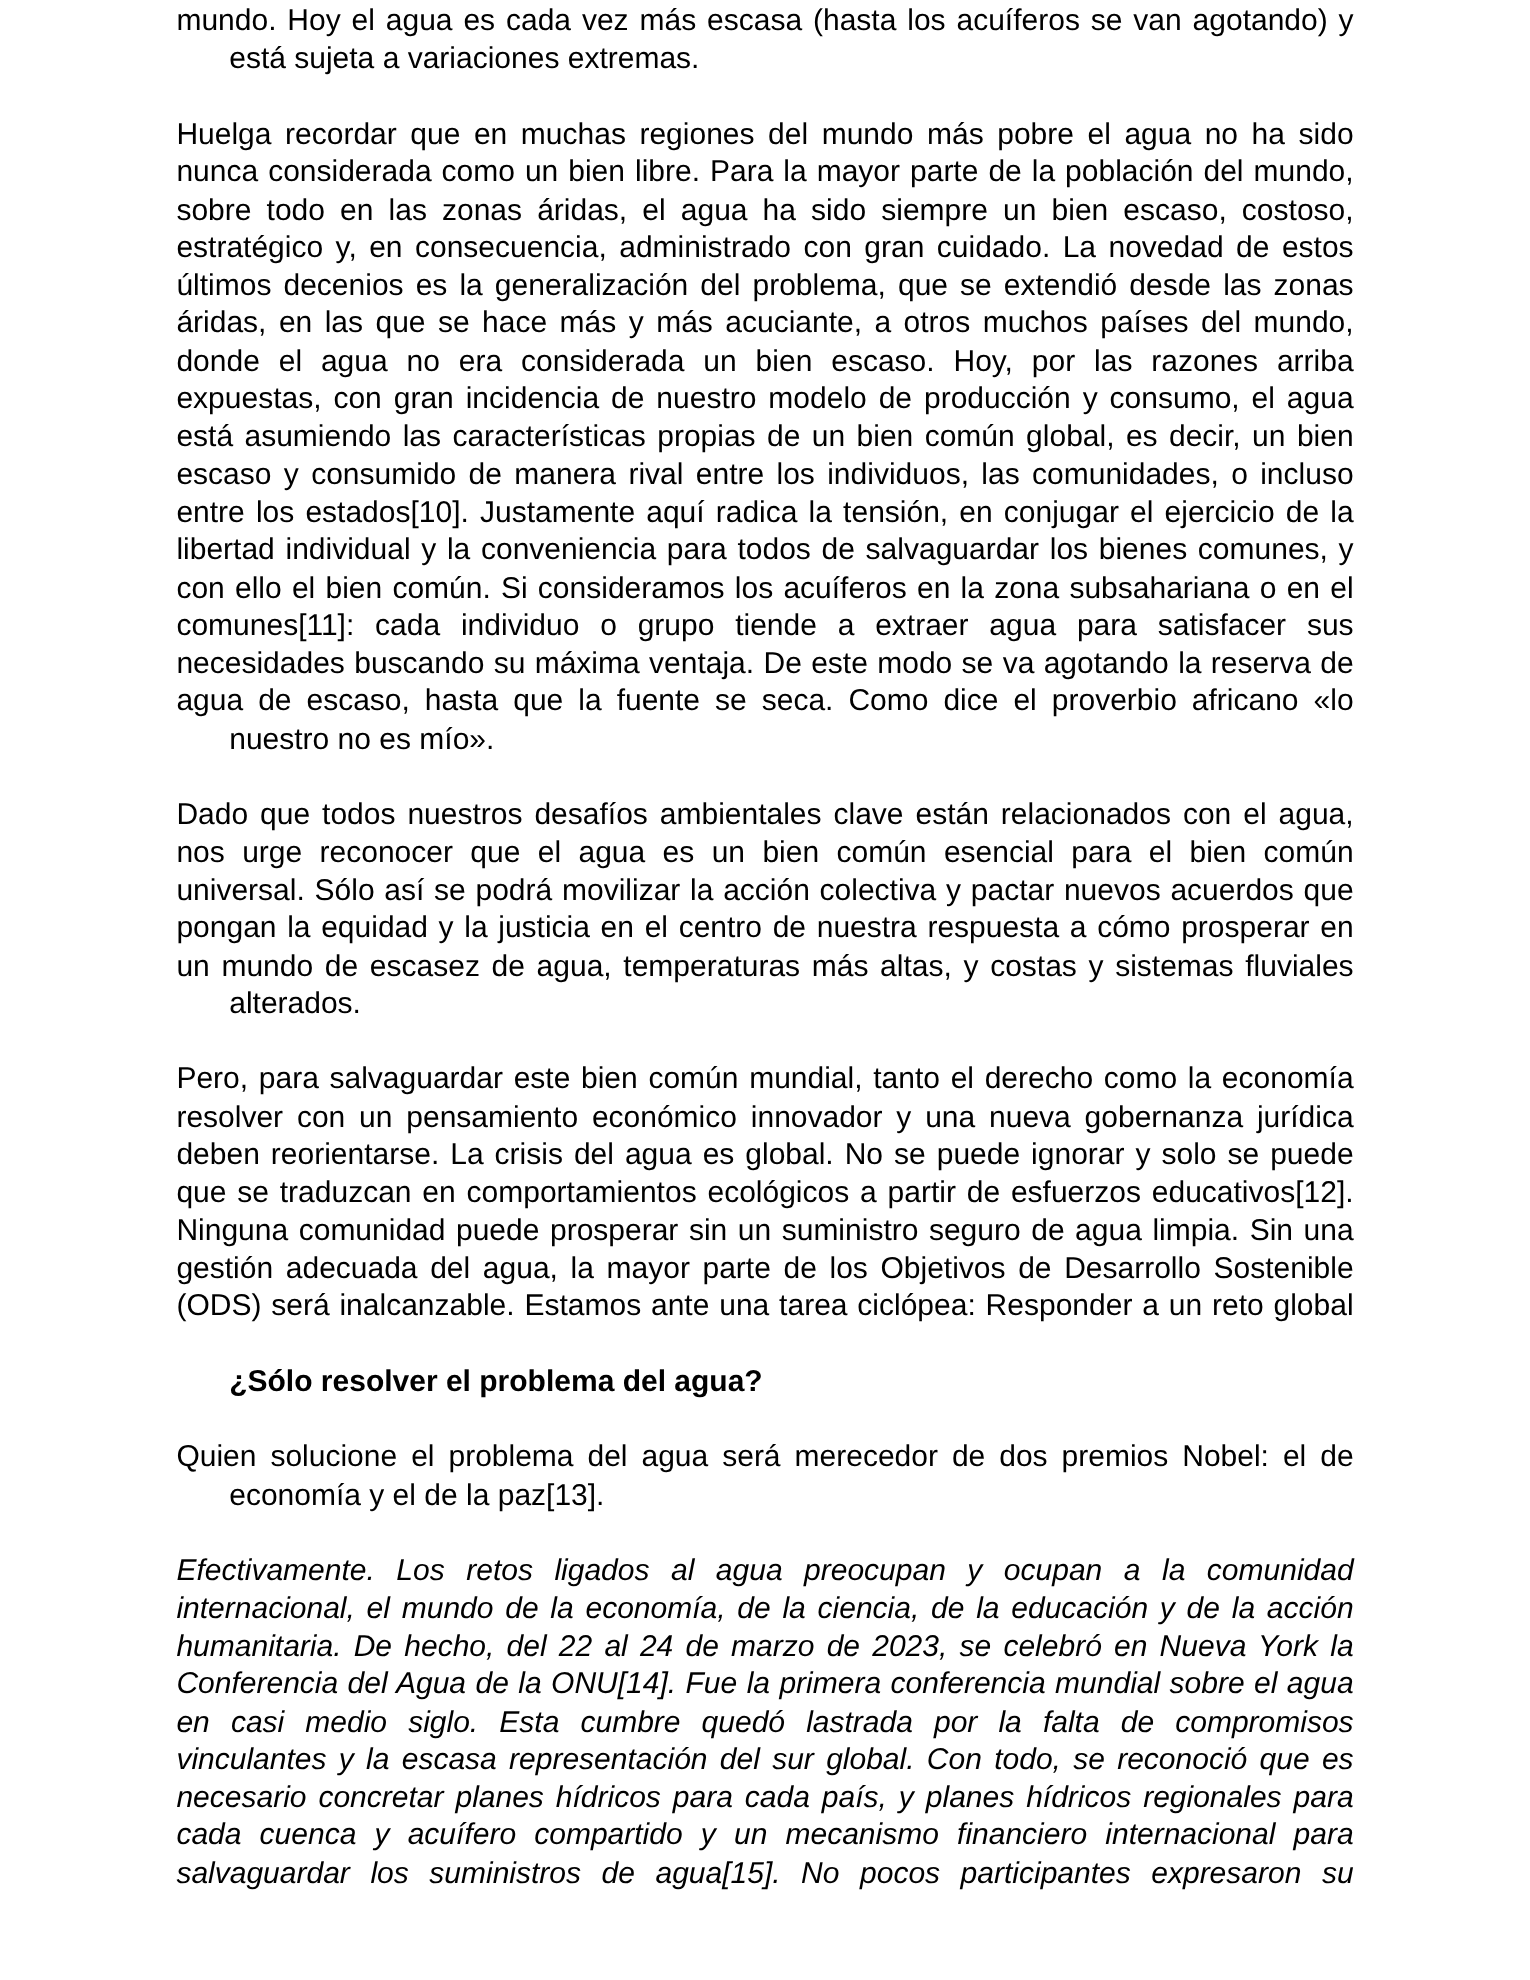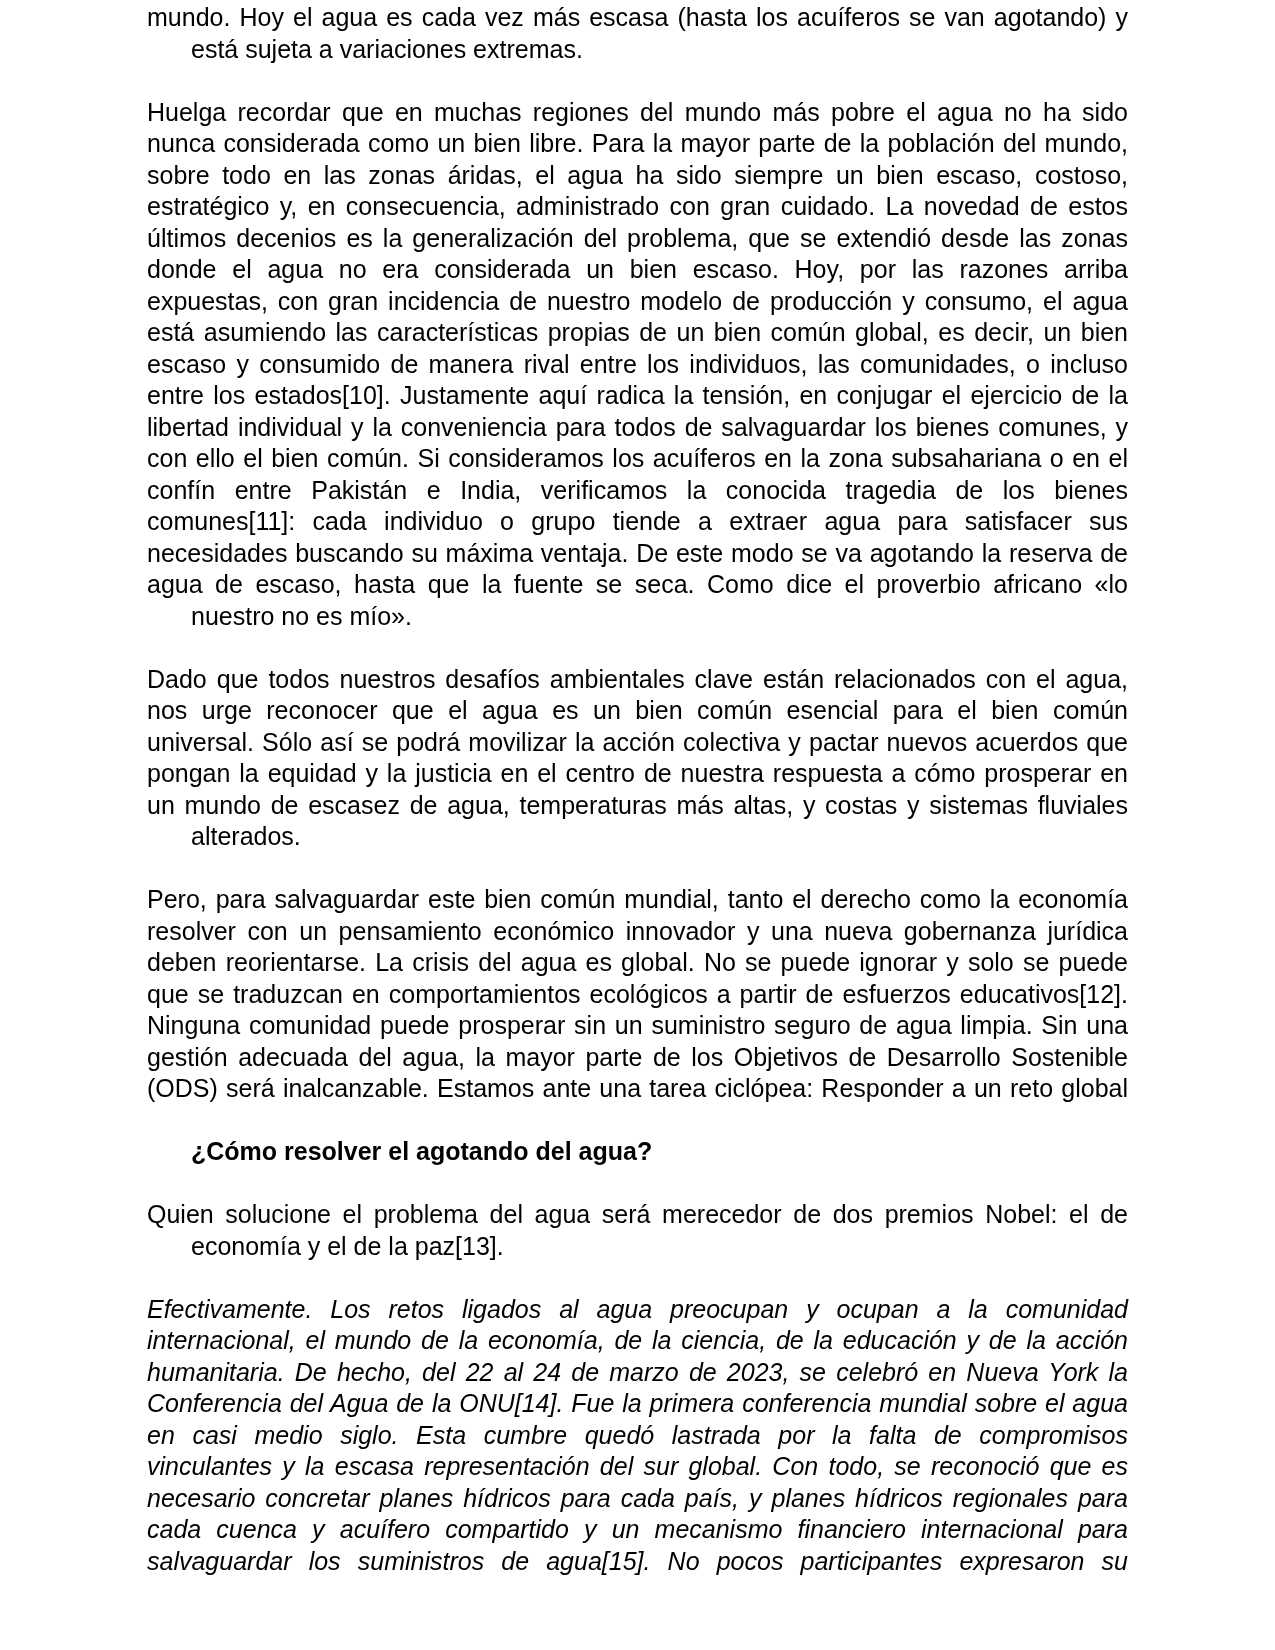--- a/index.html
+++ b/index.html
@@ -57,28 +57,28 @@
       <div class="block paragraph">
         <div class="line">mundo. Hoy el agua es cada vez más escasa (hasta los acuíferos se van agotando) y</div>
         <div class="line last">está sujeta a variaciones extremas.</div>
       </div>
       <div class="block paragraph">
         <div class="line">Huelga recordar que en muchas regiones del mundo más pobre el agua no ha sido</div>
         <div class="line">nunca considerada como un bien libre. Para la mayor parte de la población del mundo,</div>
         <div class="line">sobre todo en las zonas áridas, el agua ha sido siempre un bien escaso, costoso,</div>
         <div class="line">estratégico y, en consecuencia, administrado con gran cuidado. La novedad de estos</div>
         <div class="line">últimos decenios es la generalización del problema, que se extendió desde las zonas</div>
+        <div class="line">áridas, en las que se hace más y más acuciante, a otros muchos países del mundo,</div>
         <div class="line">donde el agua no era considerada un bien escaso. Hoy, por las razones arriba</div>
         <div class="line">expuestas, con gran incidencia de nuestro modelo de producción y consumo, el agua</div>
         <div class="line">está asumiendo las características propias de un bien común global, es decir, un bien</div>
         <div class="line">escaso y consumido de manera rival entre los individuos, las comunidades, o incluso</div>
         <div class="line">entre los estados[10]. Justamente aquí radica la tensión, en conjugar el ejercicio de la</div>
         <div class="line">libertad individual y la conveniencia para todos de salvaguardar los bienes comunes, y</div>
         <div class="line">con ello el bien común. Si consideramos los acuíferos en la zona subsahariana o en el</div>
-        <div class="line">confín entre Pakistán e India, verificamos la conocida tragedia de los bienes</div>
         <div class="line">comunes[11]: cada individuo o grupo tiende a extraer agua para satisfacer sus</div>
         <div class="line">necesidades buscando su máxima ventaja. De este modo se va agotando la reserva de</div>
         <div class="line">agua de escaso, hasta que la fuente se seca. Como dice el proverbio africano «lo</div>
         <div class="line last">nuestro no es mío».</div>
       </div>
       <div class="block paragraph">
         <div class="line">Dado que todos nuestros desafíos ambientales clave están relacionados con el agua,</div>
         <div class="line">nos urge reconocer que el agua es un bien común esencial para el bien común</div>
         <div class="line">universal. Sólo así se podrá movilizar la acción colectiva y pactar nuevos acuerdos que</div>
         <div class="line">pongan la equidad y la justicia en el centro de nuestra respuesta a cómo prosperar en</div>
@@ -88,21 +88,21 @@
       <div class="block paragraph">
         <div class="line">Pero, para salvaguardar este bien común mundial, tanto el derecho como la economía</div>
         <div class="line">resolver con un pensamiento económico innovador y una nueva gobernanza jurídica</div>
         <div class="line">deben reorientarse. La crisis del agua es global. No se puede ignorar y solo se puede</div>
         <div class="line">que se traduzcan en comportamientos ecológicos a partir de esfuerzos educativos[12].</div>
         <div class="line">Ninguna comunidad puede prosperar sin un suministro seguro de agua limpia. Sin una</div>
         <div class="line">gestión adecuada del agua, la mayor parte de los Objetivos de Desarrollo Sostenible</div>
         <div class="line">(ODS) será inalcanzable. Estamos ante una tarea ciclópea: Responder a un reto global</div>
       </div>
       <div class="block heading">
-        <div class="line last">¿Cómo resolver el agotando del agua?</div>
+        <div class="line last">¿Sólo resolver el problema del agua?</div>
       </div>
       <div class="block paragraph">
         <div class="line">Quien solucione el problema del agua será merecedor de dos premios Nobel: el de</div>
         <div class="line last">economía y el de la paz[13].</div>
       </div>
       <div class="block paragraph">
         <div class="line">Efectivamente. Los retos ligados al agua preocupan y ocupan a la comunidad</div>
         <div class="line">internacional, el mundo de la economía, de la ciencia, de la educación y de la acción</div>
         <div class="line">humanitaria. De hecho, del 22 al 24 de marzo de 2023, se celebró en Nueva York la</div>
         <div class="line">Conferencia del Agua de la ONU[14]. Fue la primera conferencia mundial sobre el agua</div>

